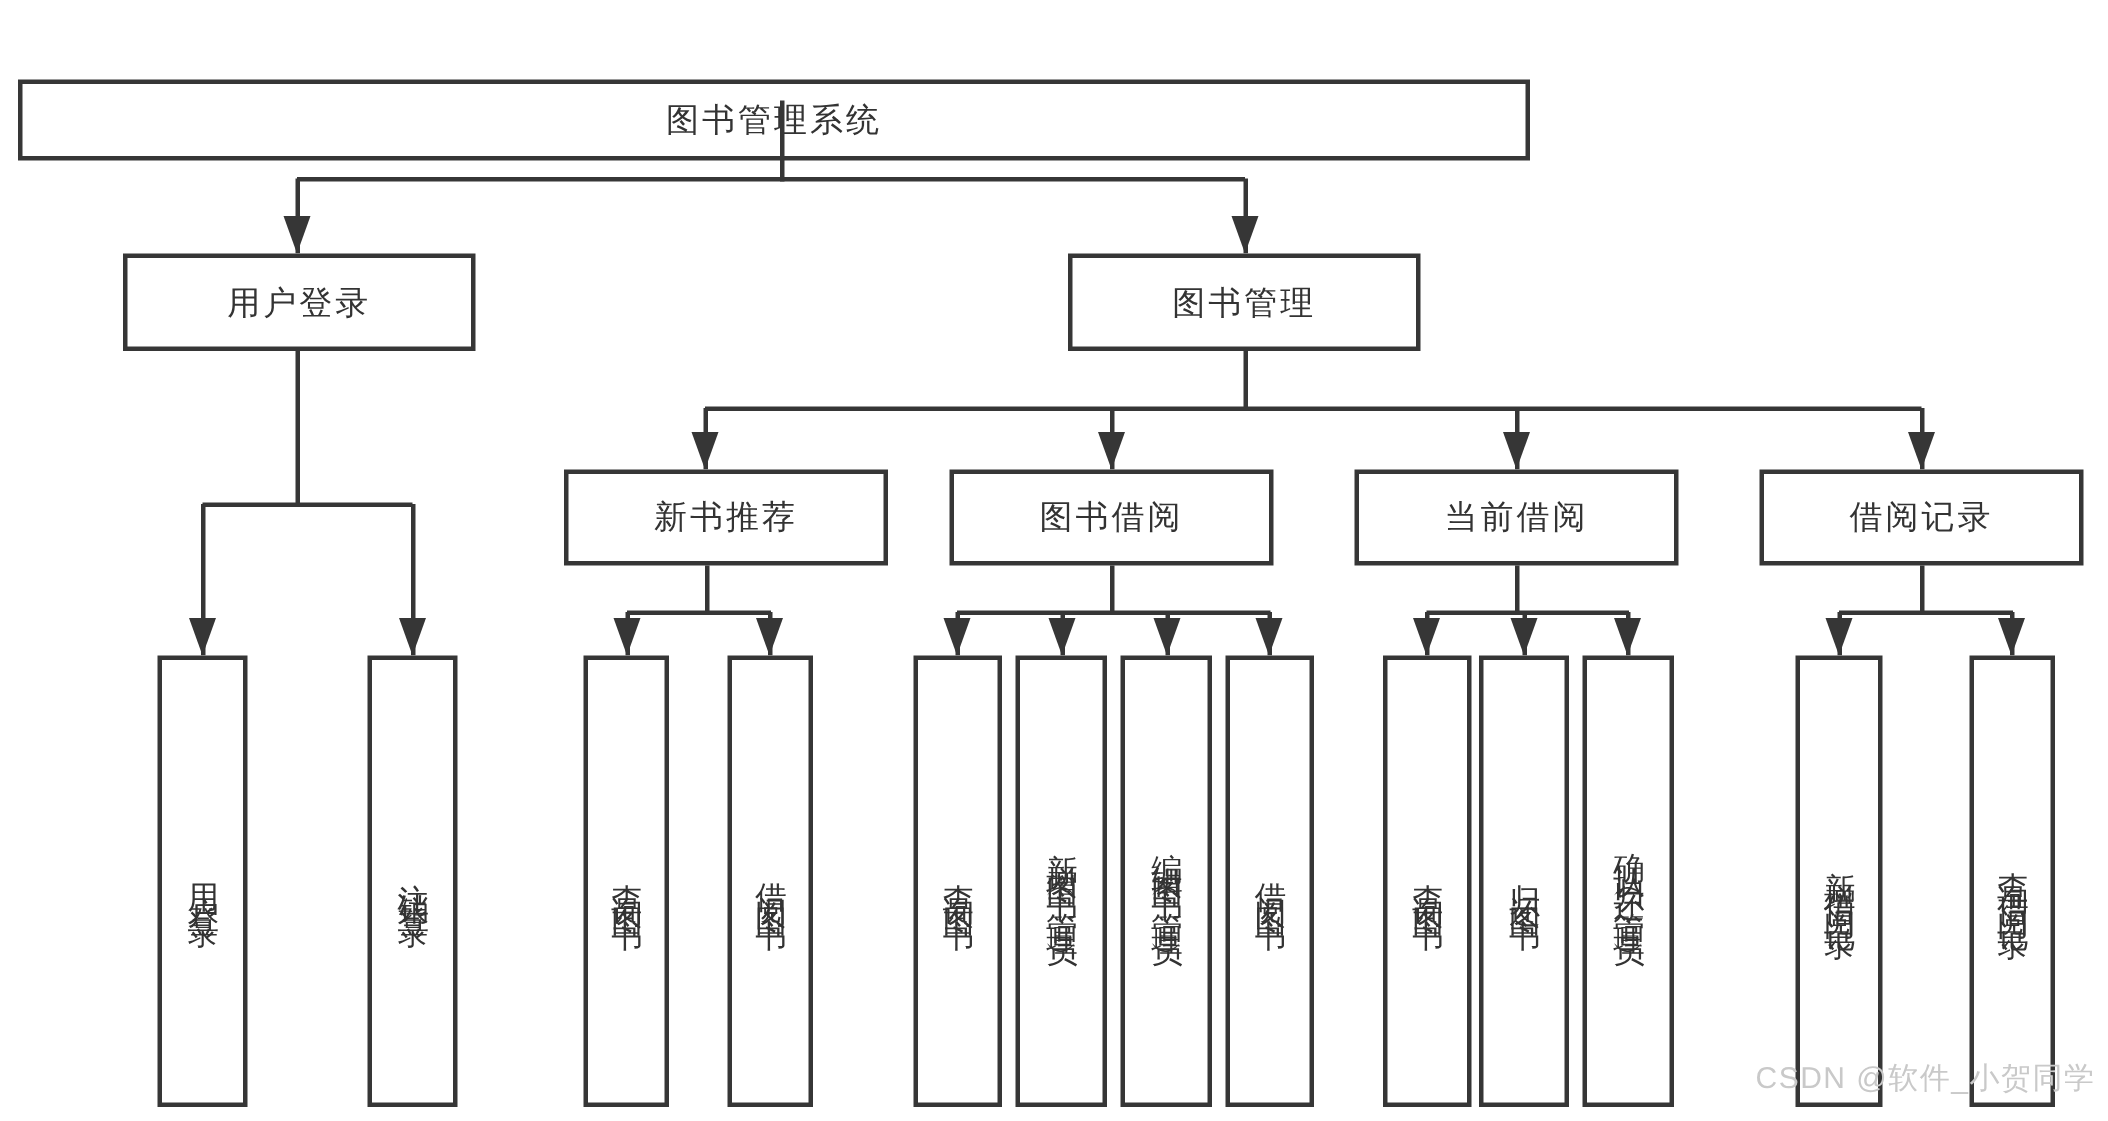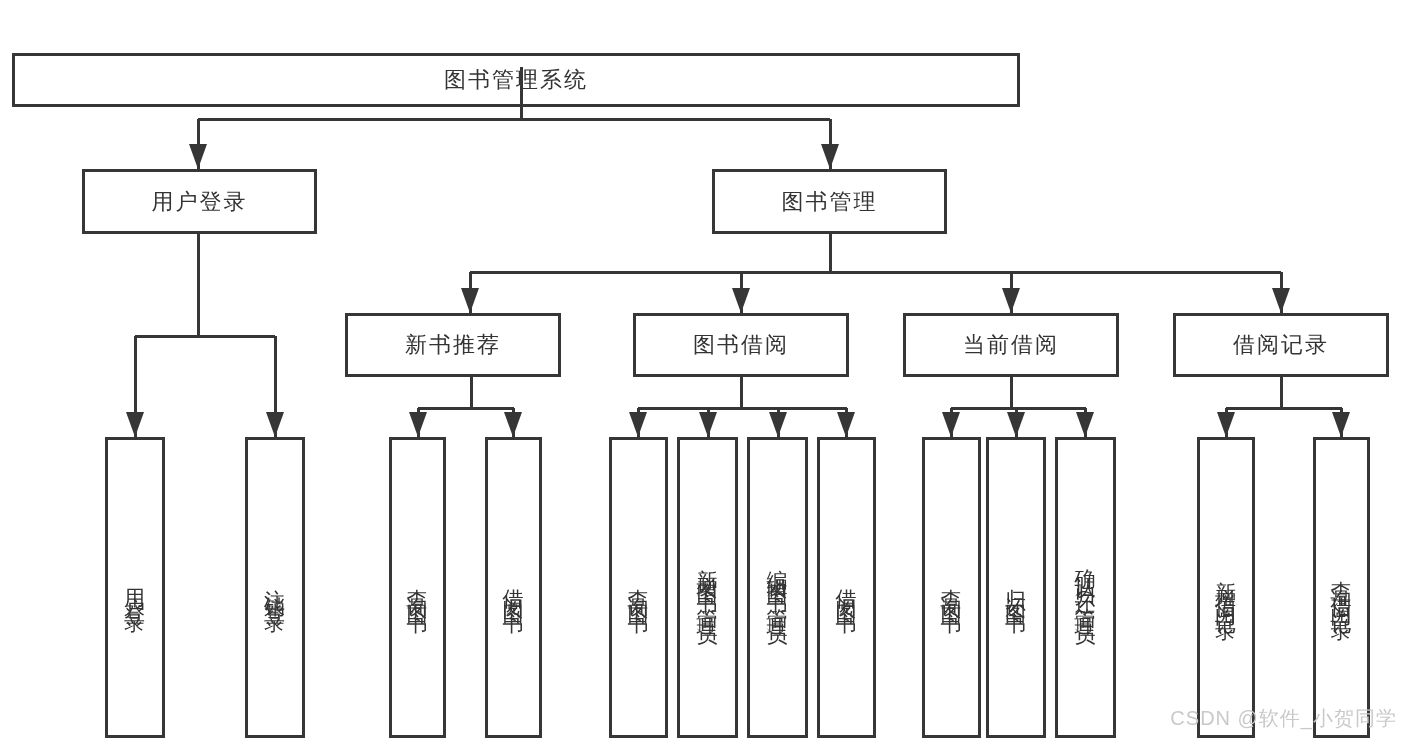--- a/index.html
+++ b/index.html
@@ -87,21 +87,21 @@
   <div class="hl" style="left:470px;top:272px;width:811px;"></div>
   <div class="vl" style="left:470px;top:272px;height:41px;"></div>
   <div class="vl" style="left:741px;top:272px;height:41px;"></div>
   <div class="vl" style="left:1011px;top:272px;height:41px;"></div>
   <div class="vl" style="left:1281px;top:272px;height:41px;"></div>
   <div class="arr" style="left:470px;top:288px;"></div>
   <div class="arr" style="left:741px;top:288px;"></div>
   <div class="arr" style="left:1011px;top:288px;"></div>
   <div class="arr" style="left:1281px;top:288px;"></div>
 
-  <div class="node horiz" style="left:345px;top:313px;width:216px;height:64px;">新书推荐</div>
+  <div class="node horiz" style="left:376px;top:313px;width:216px;height:64px;">新书推荐</div>
   <div class="node horiz" style="left:903px;top:313px;width:216px;height:64px;">当前借阅</div>
   <div class="node horiz" style="left:633px;top:313px;width:216px;height:64px;">图书借阅</div>
   <div class="node horiz" style="left:1173px;top:313px;width:216px;height:64px;">借阅记录</div>
 
   <div class="vl" style="left:471px;top:377px;height:33px;"></div>
   <div class="hl" style="left:418px;top:408px;width:96px;"></div>
   <div class="vl" style="left:418px;top:408px;height:29px;"></div>
   <div class="vl" style="left:513px;top:408px;height:29px;"></div>
   <div class="arr" style="left:418px;top:412px;"></div>
   <div class="arr" style="left:513px;top:412px;"></div>

